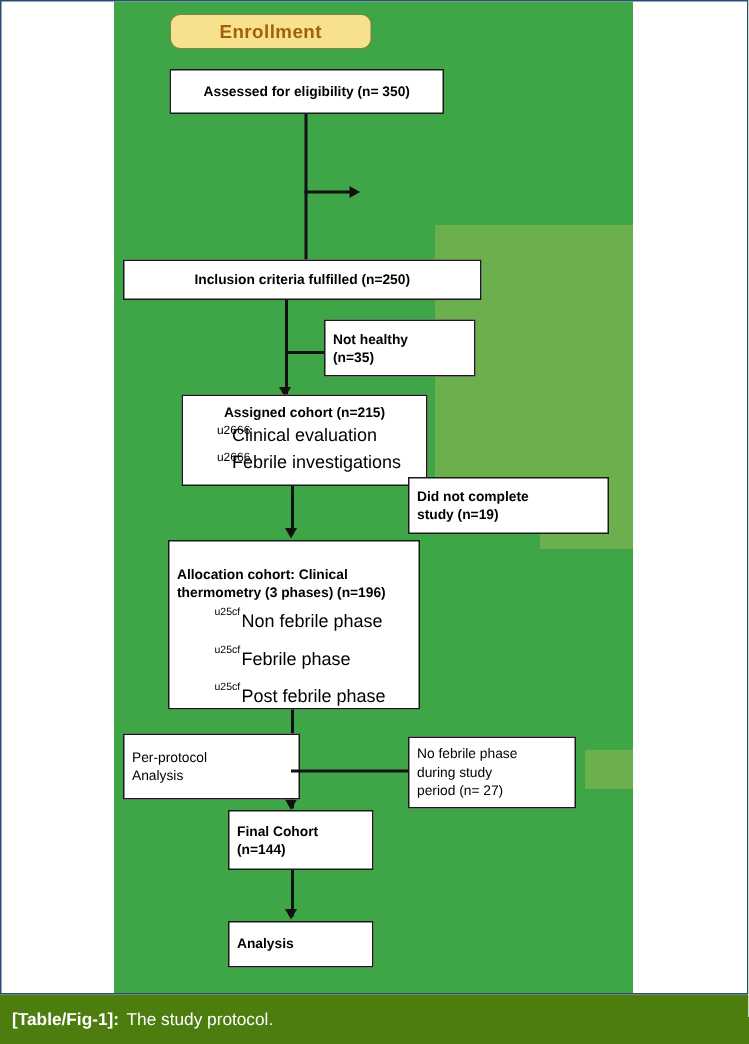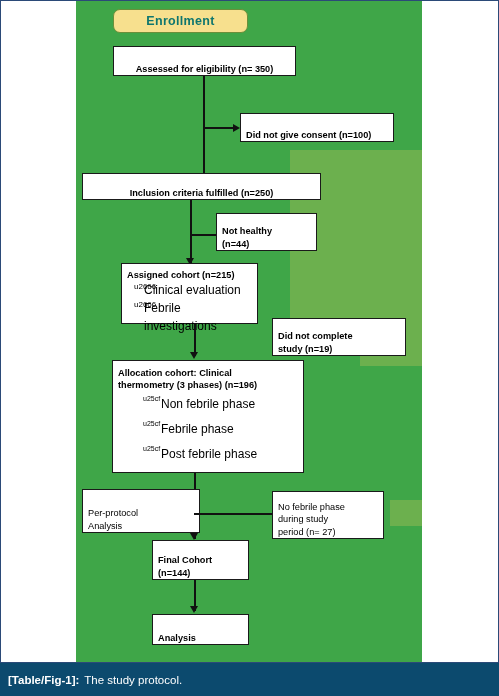--- a/index.html
+++ b/index.html
@@ -43,41 +43,41 @@
   .node {
     position: absolute;
     background: #ffffff;
     border: 1.6px solid #1a1a1a;
     box-sizing: border-box;
     color: #000000;
     font-size: 9.2px;
     line-height: 1.35;
     display: flex;
     flex-direction: column;
-    justify-content: flex-end;
+    justify-content: center;
   }
   .node .txt {
     padding: 0 5px;
     white-space: pre-line;
   }
   .node.center .txt { text-align: center; }
   .node.bold .txt { font-weight: bold; }
   .node.semi .txt { font-weight: 600; }
 
   #enrollment {
     position: absolute;
     left: 113px;
     top: 9px;
     width: 135px;
     height: 24px;
     background: #f7e08e;
     border: 1.8px solid #6a8f3a;
     border-radius: 7px;
     box-sizing: border-box;
-    color: #0f766e;
+    color: #a16207;
     font-weight: bold;
     font-size: 12.5px;
     letter-spacing: 0.3px;
     display: flex;
     align-items: center;
     justify-content: center;
   }
 
   .bullets {
     margin: 0;
@@ -127,21 +127,21 @@
     border-bottom: 4.5px solid transparent;
     border-left: 7px solid #111111;
   }
 
   #caption-bar {
     position: absolute;
     left: 0;
     top: 663px;
     width: 499px;
     height: 33px;
-    background: #0c4a6e;
+    background: #4d7c0f;
     color: #ffffff;
     font-size: 11.5px;
     display: flex;
     align-items: center;
     box-sizing: border-box;
     padding-left: 8px;
   }
   #caption-bar .cap-tag {
     font-weight: bold;
     margin-right: 5px;
@@ -162,53 +162,50 @@
   <div id="enrollment">Enrollment</div>
 
   <div class="node center semi" style="left:113px; top:46px; width:183px; height:30px;">
     <div class="txt">Assessed for eligibility (n= 350)</div>
   </div>
 
   <div class="vline" style="left:203px; top:76px; height:124px;"></div>
 
   <div class="hline" style="left:203px; top:127px; width:32px;"></div>
   <div class="arrow-right" style="left:233px; top:123.5px;"></div>
-  <div class="node semi" style="left:240px; top:113px; width:154px; height:29px;">
-    <div class="txt">Did not give consent (n=100)</div>
-  </div>
 
   <div class="node center semi" style="left:82px; top:173px; width:239px; height:27px;">
     <div class="txt">Inclusion criteria fulfilled (n=250)</div>
   </div>
 
   <div class="vline" style="left:190px; top:200px; height:64px;"></div>
   <div class="hline" style="left:190px; top:234px; width:28px;"></div>
   <div class="arrow-down" style="left:186px; top:258px;"></div>
   <div class="node bold" style="left:216px; top:213px; width:101px; height:38px;">
     <div class="txt">Not healthy
-(n=44)</div>
-  </div>
-
-  <div class="node semi" style="left:121px; top:263px; width:137px; height:61px; justify-content:flex-start; padding-top:5px;">
+(n=35)</div>
+  </div>
+
+  <div class="node semi" style="left:121px; top:263px; width:164px; height:61px; justify-content:flex-start; padding-top:5px;align-items:center;">
     <div class="txt">Assigned cohort (n=215)</div>
     <ul class="bullets">
       <li>Clinical evaluation</li>
       <li>Febrile investigations</li>
     </ul>
   </div>
 
   <div class="node semi" style="left:272px; top:318px; width:134px; height:38px;">
     <div class="txt">Did not complete
 study (n=19)</div>
   </div>
 
   <div class="vline" style="left:194px; top:324px; height:32px;"></div>
   <div class="arrow-down" style="left:190px; top:352px;"></div>
 
-  <div class="node semi" style="left:112px; top:360px; width:192px; height:113px; justify-content:flex-start; padding-top:6px;">
+  <div class="node semi" style="left:112px; top:360px; width:168px; height:113px; justify-content:flex-start; padding-top:16px;">
     <div class="txt">Allocation cohort: Clinical
 thermometry (3 phases) (n=196)</div>
     <ul class="bullets round">
       <li>Non febrile phase</li>
       <li>Febrile phase</li>
       <li>Post febrile phase</li>
     </ul>
   </div>
 
   <div class="vline" style="left:194px; top:473px; height:66px;"></div>

